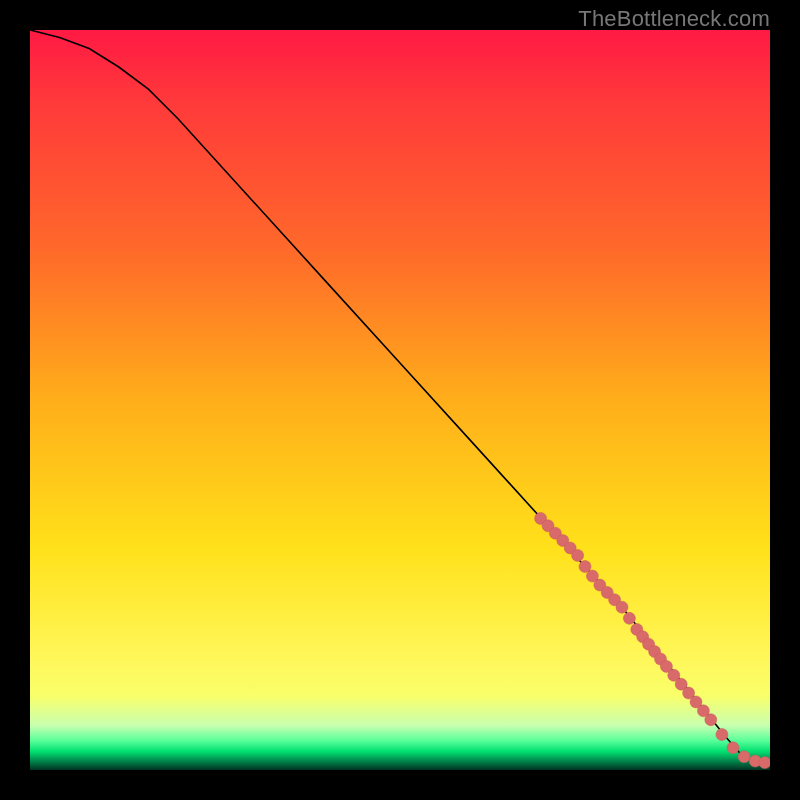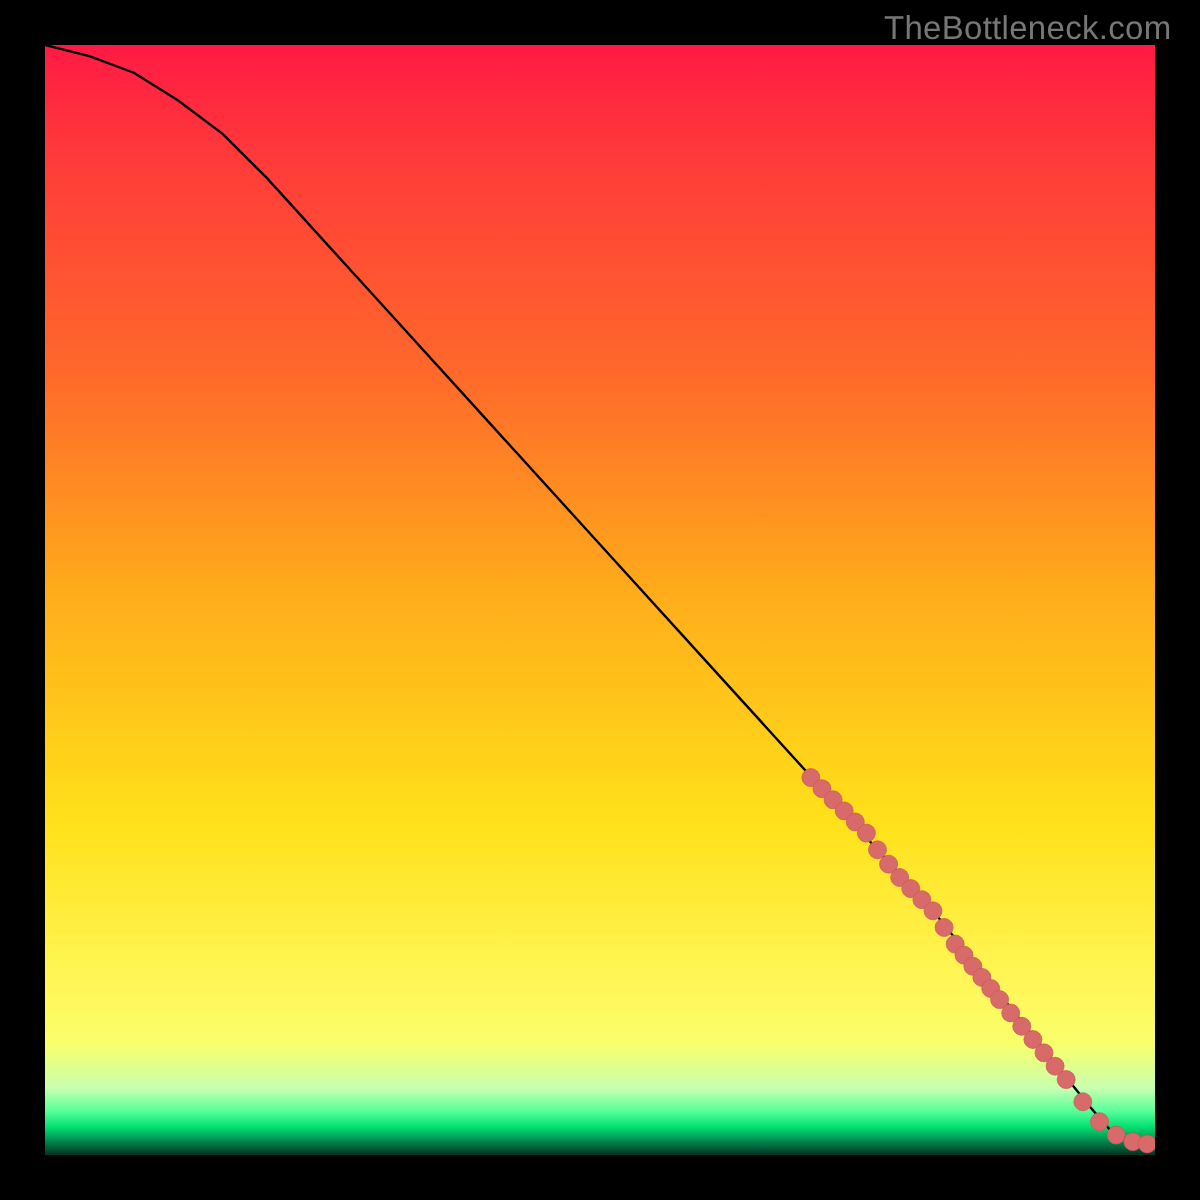--- a/index.html
+++ b/index.html
@@ -36,21 +36,21 @@
       #c8ffb0 94%,
       #5aff9a 96%,
       #00e070 97.5%,
       #009955 98.5%,
       #003322 100%
     );
   }
   .watermark {
     position: absolute;
     top: 6px;
-    right: 19px;
+    right: 30px;
     color: #777;
     font-size: 22px;
     font-weight: 500;
     letter-spacing: 0.2px;
     user-select: none;
   }
   svg.overlay {
     position: absolute;
     left: 0;
     top: 0;

